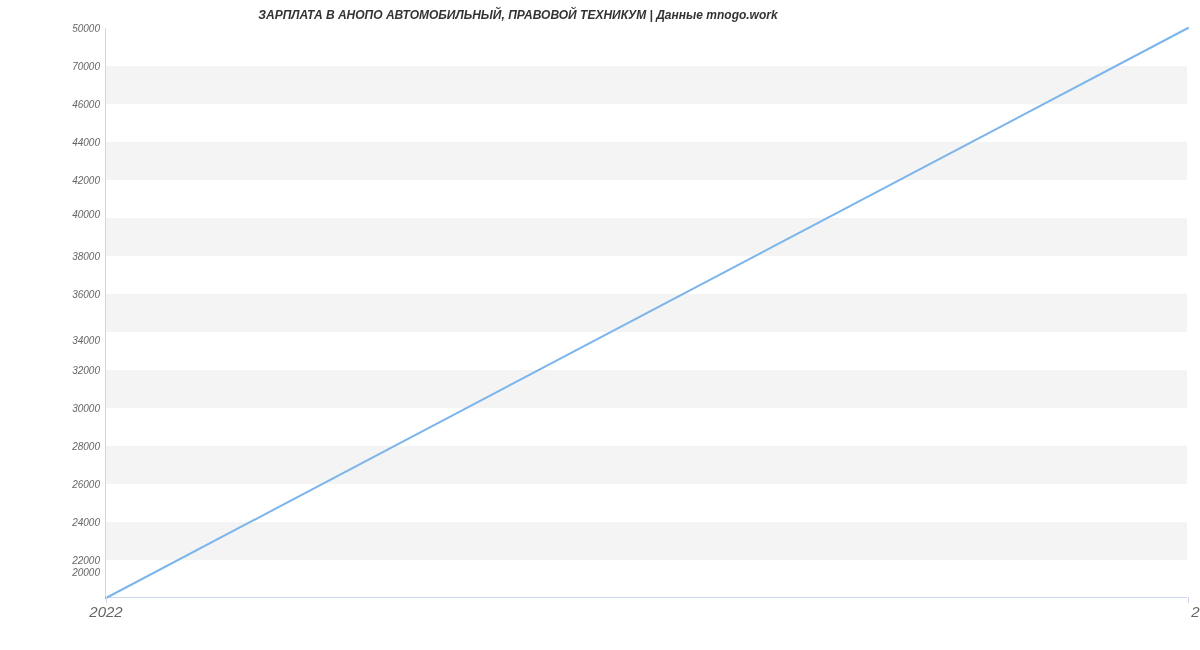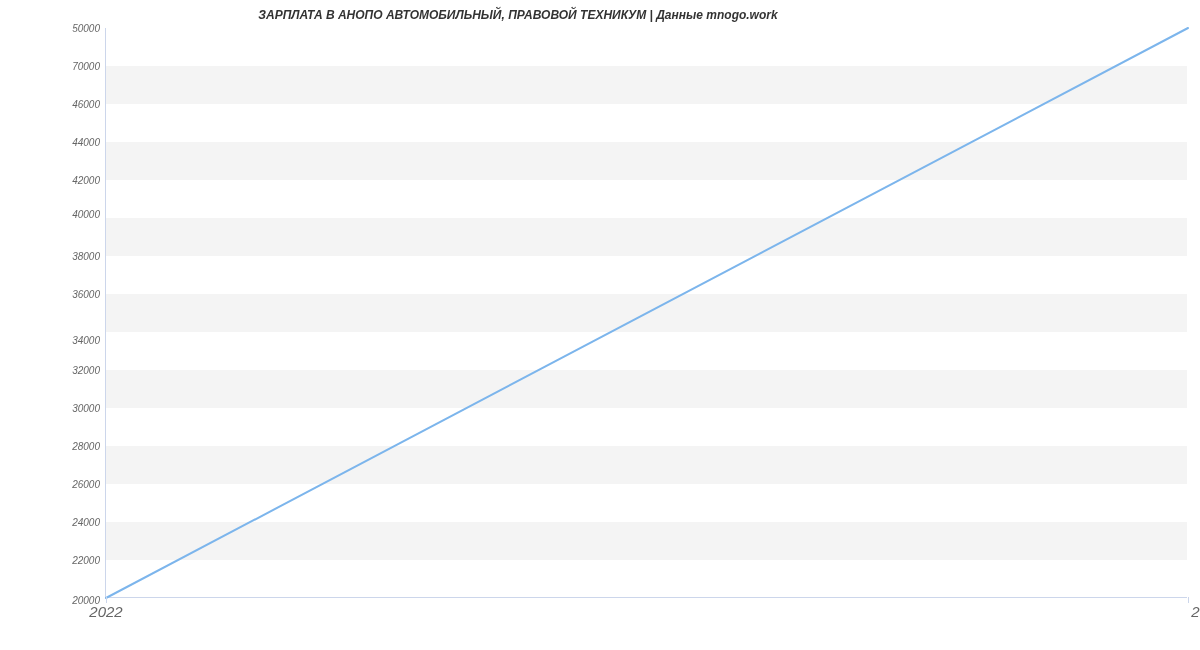--- a/index.html
+++ b/index.html
@@ -82,21 +82,21 @@
       <div class="band" style="top: 38px; height: 38px;"></div>
       <div class="band" style="top: 114px; height: 38px;"></div>
       <div class="band" style="top: 190px; height: 38px;"></div>
       <div class="band" style="top: 266px; height: 38px;"></div>
       <div class="band" style="top: 342px; height: 38px;"></div>
       <div class="band" style="top: 418px; height: 38px;"></div>
       <div class="band" style="top: 494px; height: 38px;"></div>
     <svg class="line-layer" id="line-layer" width="1082" height="570">
         <path d="M0 570 L1082 0" fill="none" stroke="#7cb5ec" stroke-width="2" stroke-linejoin="round" stroke-linecap="round"></path>
       </svg>
-  <div class="y-tick-label" style="top: 572px;">20000</div>
+  <div class="y-tick-label" style="top: 544px;">20000</div>
       <div class="y-tick-label" style="top: 532px;">22000</div>
       <div class="y-tick-label" style="top: 494px;">24000</div>
       <div class="y-tick-label" style="top: 456px;">26000</div>
       <div class="y-tick-label" style="top: 418px;">28000</div>
       <div class="y-tick-label" style="top: 380px;">30000</div>
       <div class="y-tick-label" style="top: 342px;">32000</div>
       <div class="y-tick-label" style="top: 304px; margin-top: 8px;">34000</div>
       <div class="y-tick-label" style="top: 266px;">36000</div>
       <div class="y-tick-label" style="top: 228px;">38000</div>
       <div class="y-tick-label" style="top: 186px;">40000</div>

